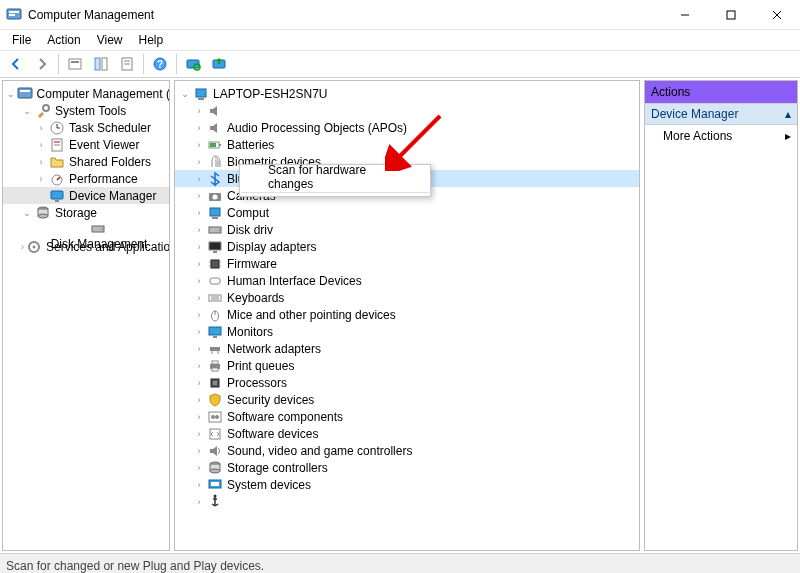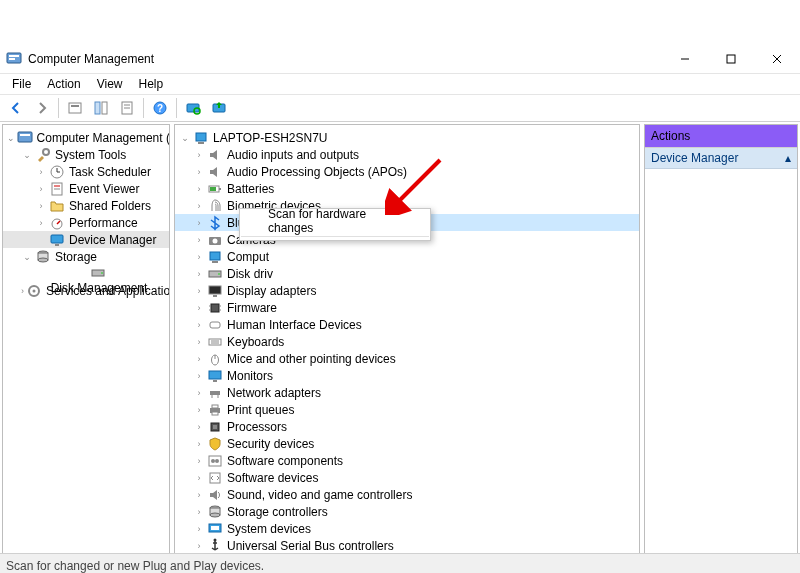--- a/index.html
+++ b/index.html
@@ -1,19 +1,19 @@
 <!DOCTYPE html>
 <html><head>
 <meta charset="utf-8">
 <style>
   * { box-sizing: border-box; font-family: "Segoe UI", Tahoma, sans-serif; }
   html, body { margin:0; padding:0; width:800px; height:573px; background:#fff; color:#000; font-size:12px; overflow:hidden; }
 
   
-  .titlebar { height:30px; display:flex; align-items:center; padding-left:6px; border-bottom:1px solid #e5e5e5;margin-top:44px; }
+  .titlebar { height:30px; display:flex; align-items:center; padding-left:6px; border-bottom:1px solid #e5e5e5; }
   .titlebar .icon { width:16px; height:16px; margin-right:6px; }
   .titlebar .title { font-size:12px; }
   .titlebar .spacer { flex:1; }
   .win-btn { width:46px; height:30px; display:flex; align-items:center; justify-content:center; }
 
   
   .menubar { height:20px; display:flex; align-items:center; padding-left:4px; }
   .menubar .mitem { padding:0 8px; cursor:default; }
 
   
@@ -241,21 +241,20 @@
               <rect x="3" y="3" width="10" height="8" fill="#3aa0e0" stroke="#1066a8"></rect>
               <rect x="5" y="12" width="6" height="2" fill="#888"></rect>
             </svg></span>
           <span class="tlabel">LAPTOP-ESH2SN7U</span>
         </div>
         <div class="tree-row" style="padding-left: 16px;">
           <span class="exp">›</span>
           <span class="nicon"><svg viewBox="0 0 16 16">
               <path d="M3 6h3l4-3v10l-4-3H3z" fill="#888"></path>
             </svg></span>
-          <span class="tlabel">Audio inputs and outputs</span>
         </div>
         <div class="tree-row" style="padding-left: 16px;">
           <span class="exp">›</span>
           <span class="nicon"><svg viewBox="0 0 16 16">
               <path d="M3 6h3l4-3v10l-4-3H3z" fill="#888"></path>
             </svg></span>
           <span class="tlabel">Audio Processing Objects (APOs)</span>
         </div>
         <div class="tree-row" style="padding-left: 16px;">
           <span class="exp">›</span>
@@ -429,21 +428,20 @@
               <rect x="4" y="5" width="8" height="4" fill="#fff"></rect>
             </svg></span>
           <span class="tlabel">System devices</span>
         </div>
         <div class="tree-row" style="padding-left: 16px;">
           <span class="exp">›</span>
           <span class="nicon"><svg viewBox="0 0 16 16">
               <path d="M8 2v10M8 12l-3-2M8 12l3-2M6 5h4" stroke="#333" stroke-width="1.5" fill="none"></path>
               <circle cx="8" cy="2" r="1.5" fill="#333"></circle>
             </svg></span>
-          <span class="tlabel">Universal Serial Bus controllers</span>
         </div>
       </div>
 
     <div class="context-menu" style="left:64px; top:83px; width:192px;">
       <div class="cm-item">Scan for hardware changes</div>
       <div class="cm-sep"></div>
     </div>
 
     <svg class="arrow-note" style="left:210px; top:30px;" width="60" height="60">
       <defs>
@@ -454,18 +452,22 @@
       <line x1="55" y1="5" x2="10" y2="50" stroke="#e40000" stroke-width="4" marker-end="url(#ah)"></line>
     </svg>
   </div>
 
   <div class="pane right-pane">
     <div class="actions-header">Actions</div>
     <div class="actions-sub">
       <span>Device Manager</span>
       <span>▴</span>
     </div>
+    <div class="actions-item">
+      <span>More Actions</span>
+      <span>▸</span>
+    </div>
   </div>
 </div>
 
 <div class="statusbar">
   <span>Scan for changed or new Plug and Play devices.</span>
 </div>
 
 </body></html>

